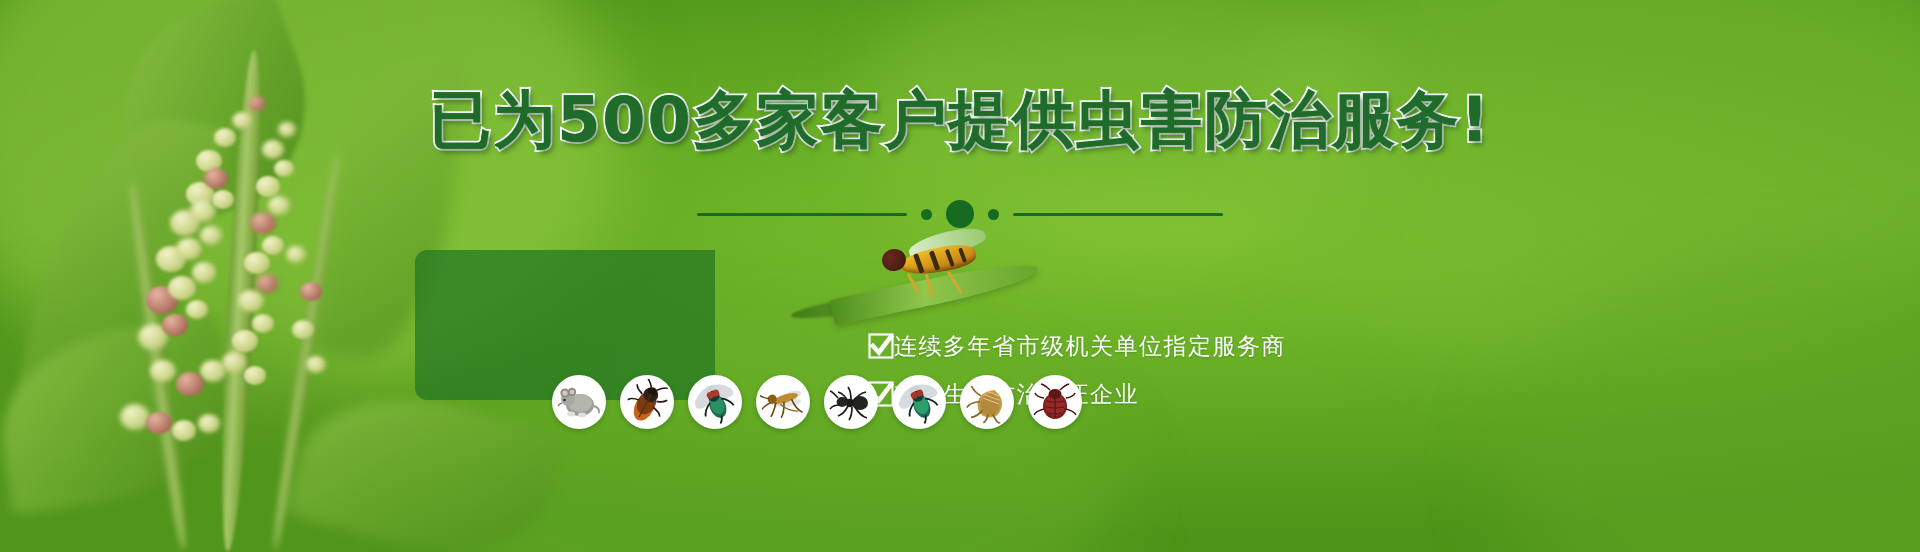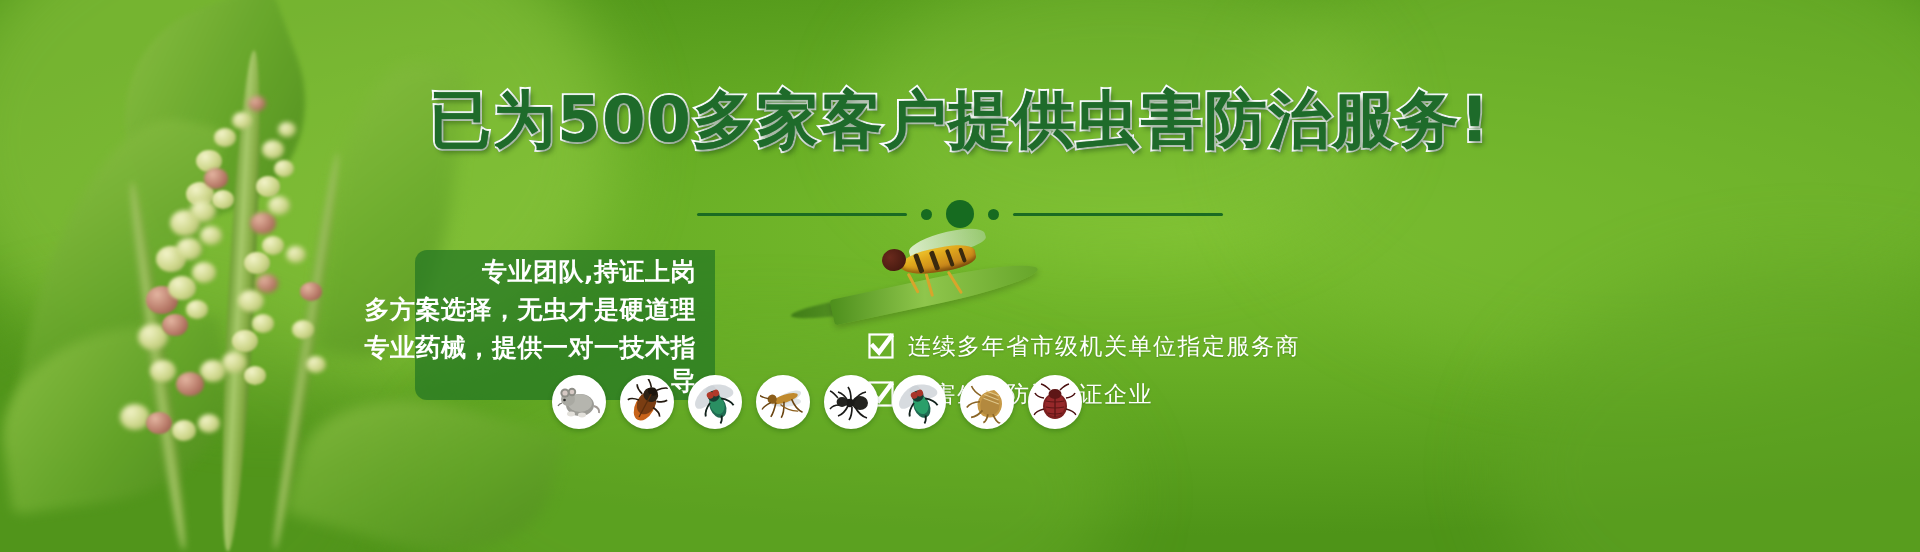--- a/index.html
+++ b/index.html
@@ -159,21 +159,21 @@
     background:linear-gradient(90deg,rgba(255,255,255,.75),rgba(210,225,235,.35));
     border-radius:60% 80% 40% 20%;
     transform:rotate(-16deg);
   }
   .fly-leg {
     position:absolute; background:#d8a52b; height:3px; border-radius:2px; transform-origin:left center;
   }
 
   
   #checks { position:absolute; left:868px; top:322px; width:560px; }
-  .chk-row { display:flex; align-items:center; gap:14px; height:48px; }
+  .chk-row { display:flex; align-items:center; height:48px; }
   .chk-box { width:26px; height:26px; flex:0 0 26px; position:relative; }
   .chk-box svg { display:block; }
   .chk-label {
     color:#ffffff; font-size:23px; letter-spacing:1.5px;
     font-family:"DejaVu Sans", sans-serif;
     white-space:nowrap;
     text-shadow:0 1px 2px rgba(0,60,0,.25);
   }
 
   
@@ -266,25 +266,20 @@
 
   <div id="dots">
     <div class="rule"></div>
     <div class="d d-s"></div>
     <div class="d d-m"></div>
     <div class="d d-s"></div>
     <div class="rule"></div>
   </div>
 
   <div id="panel"></div>
-  <div id="panel-text">
-    <div class="l1">专业团队,持证上岗</div>
-    <div class="l2">多方案选择，无虫才是硬道理</div>
-    <div class="l3">专业药械，提供一对一技术指导</div>
-  </div>
 
   <div id="fly-wrap">
     <div class="fly-leaf2"></div>
     <div class="fly-leaf"></div>
     <div class="fly-leg" style="left:78px; top:42px; width:22px; transform:rotate(62deg);"></div>
     <div class="fly-leg" style="left:96px; top:42px; width:24px; transform:rotate(74deg);"></div>
     <div class="fly-leg" style="left:118px;top:40px; width:26px; transform:rotate(58deg);"></div>
     <div class="fly-wing"></div>
     <div class="fly-body">
       <div class="fly-stripe" style="left:16px; top:2px; width:5px; height:20px;"></div>

